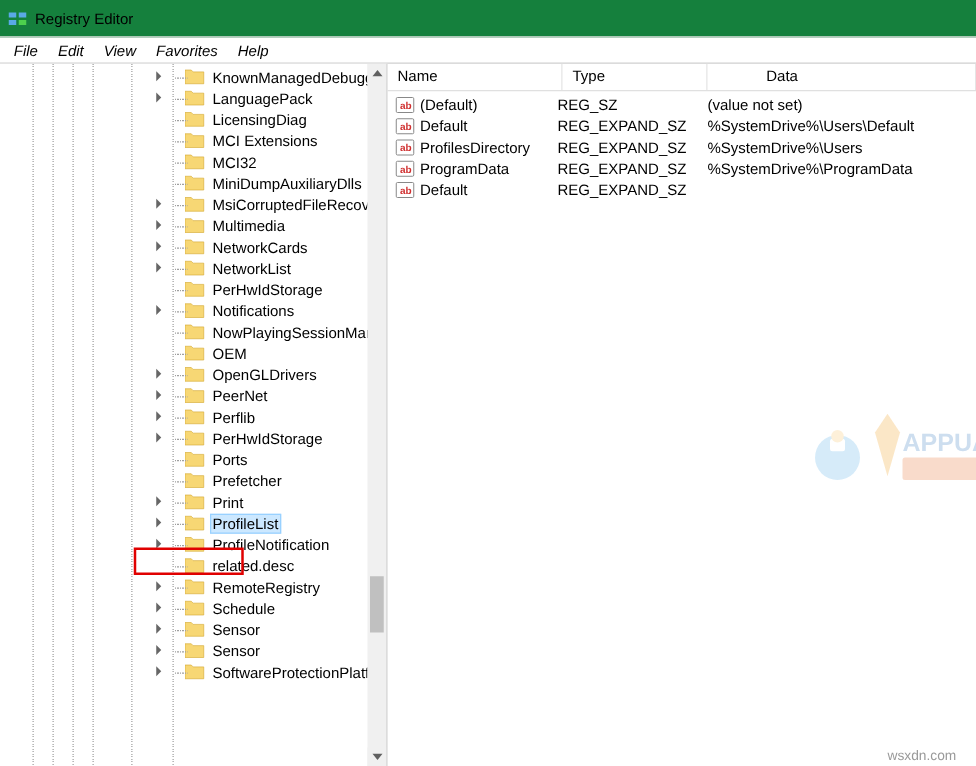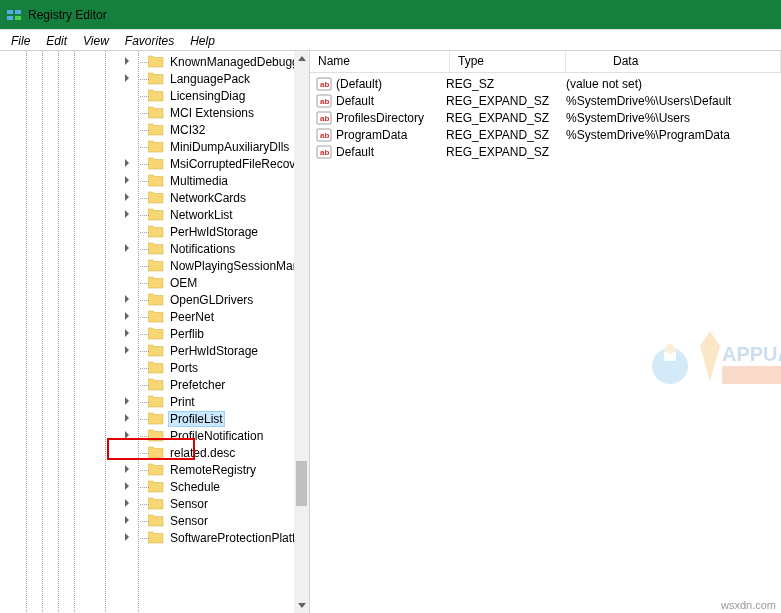--- a/index.html
+++ b/index.html
@@ -38,21 +38,21 @@
 .col-data { flex: 1; margin-left: 39px; }
 .list-body { padding: 2px 0; }
 .list-row { display: flex; height: 17px; align-items: center; cursor: default; }
 .value-icon { width: 16px; height: 16px; margin: 0 4px 0 6px; flex-shrink:0; }
 .cell { font-size: 12px; white-space: nowrap; overflow: hidden; }
 .cell-name { width: 110px; }
 .cell-type { width: 120px; }
 .cell-data { flex: 1; }
 .highlight-box { position:absolute; border: 2px solid #e00000; pointer-events:none; }
 .watermark { position:absolute; left:330px; top:280px; width:190px; height:65px; opacity:0.25; pointer-events:none; }
-.att { position:absolute; right:5px; bottom:2px; font-size:11px; color:#999; }
+.att { position:absolute; right:16px; bottom:2px; font-size:11px; color:#999; }
 </style>
 </head>
 <body>
 
 <div class="titlebar">
   <svg class="title-icon" viewBox="0 0 16 16">
     <rect x="1" y="3" width="6" height="4" fill="#5aa9e6"></rect>
       <rect x="9" y="3" width="6" height="4" fill="#5aa9e6"></rect>
     <rect x="1" y="9" width="6" height="4" fill="#5aa9e6"></rect>
       <rect x="9" y="9" width="6" height="4" fill="#4dd04d"></rect>

